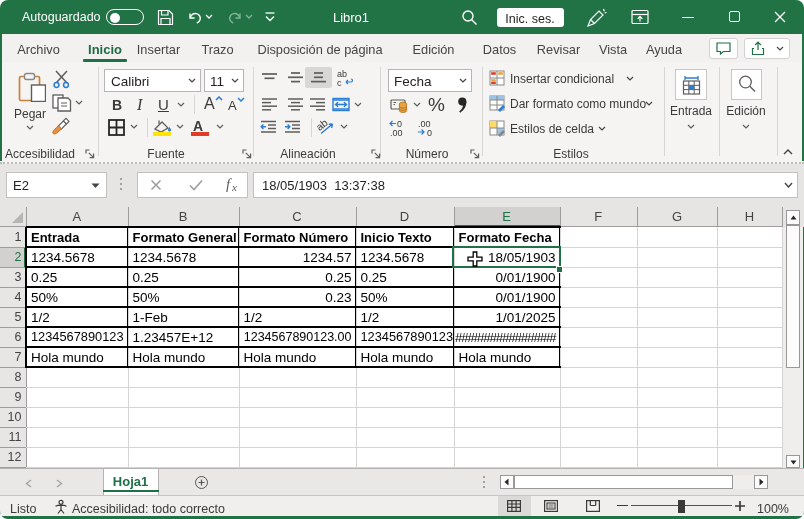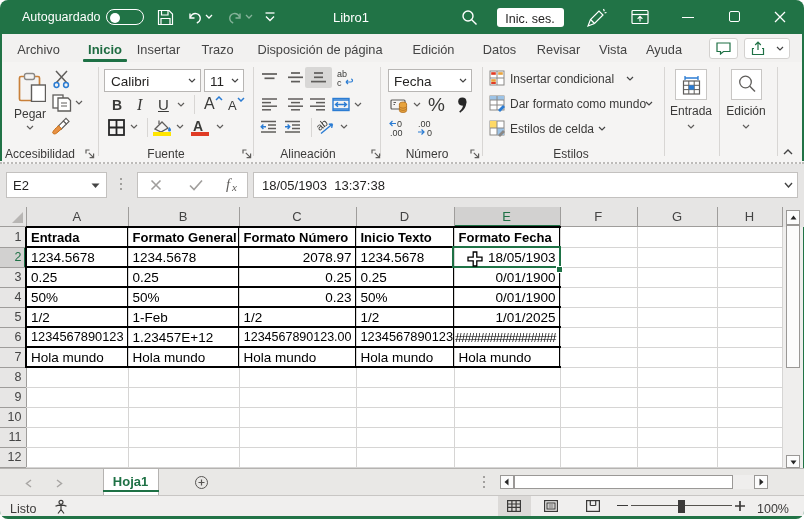--- a/index.html
+++ b/index.html
@@ -428,21 +428,21 @@
 <div style="position:absolute;left:637px;top:227.0px;width:1px;height:240.5px;background:#d6d5d4;"></div>
 <div style="position:absolute;left:717px;top:227.0px;width:1px;height:240.5px;background:#d6d5d4;"></div>
 <div style="position:absolute;left:782px;top:227.0px;width:1px;height:240.5px;background:#d6d5d4;"></div>
 <div style="position:absolute;left:31px;top:231.0px;font-family:&quot;Liberation Sans&quot;,sans-serif;font-size:13px;color:#000;font-weight:bold;white-space:pre;line-height:1;">Entrada</div>
 <div style="position:absolute;left:132.5px;top:231.0px;font-family:&quot;Liberation Sans&quot;,sans-serif;font-size:13px;color:#000;font-weight:bold;white-space:pre;line-height:1;">Formato General</div>
 <div style="position:absolute;left:243.5px;top:231.0px;font-family:&quot;Liberation Sans&quot;,sans-serif;font-size:13px;color:#000;font-weight:bold;white-space:pre;line-height:1;">Formato Número</div>
 <div style="position:absolute;left:360.5px;top:231.0px;font-family:&quot;Liberation Sans&quot;,sans-serif;font-size:13px;color:#000;font-weight:bold;white-space:pre;line-height:1;">Inicio Texto</div>
 <div style="position:absolute;left:458.5px;top:231.0px;font-family:&quot;Liberation Sans&quot;,sans-serif;font-size:13px;color:#000;font-weight:bold;white-space:pre;line-height:1;">Formato Fecha</div>
 <div style="position:absolute;left:31px;top:251.0px;font-family:&quot;Liberation Sans&quot;,sans-serif;font-size:13.5px;color:#000;font-weight:normal;white-space:pre;line-height:1;">1234.5678</div>
 <div style="position:absolute;left:132.5px;top:251.0px;font-family:&quot;Liberation Sans&quot;,sans-serif;font-size:13.5px;color:#000;font-weight:normal;white-space:pre;line-height:1;">1234.5678</div>
-<div style="position:absolute;left:238.5px;top:251.0px;font-family:&quot;Liberation Sans&quot;,sans-serif;font-size:13.5px;color:#000;font-weight:normal;white-space:pre;line-height:1;width:113.0px;text-align:right;">2078.97</div>
+<div style="position:absolute;left:238.5px;top:251.0px;font-family:&quot;Liberation Sans&quot;,sans-serif;font-size:13.5px;color:#000;font-weight:normal;white-space:pre;line-height:1;width:113.0px;text-align:right;">1234.57</div>
 <div style="position:absolute;left:360.5px;top:251.0px;font-family:&quot;Liberation Sans&quot;,sans-serif;font-size:13.5px;color:#000;font-weight:normal;white-space:pre;line-height:1;">1234.5678</div>
 <div style="position:absolute;left:453.5px;top:251.0px;font-family:&quot;Liberation Sans&quot;,sans-serif;font-size:13.5px;color:#000;font-weight:normal;white-space:pre;line-height:1;width:102.0px;text-align:right;">18/05/1903</div>
 <div style="position:absolute;left:31px;top:271.0px;font-family:&quot;Liberation Sans&quot;,sans-serif;font-size:13.5px;color:#000;font-weight:normal;white-space:pre;line-height:1;">0.25</div>
 <div style="position:absolute;left:132.5px;top:271.0px;font-family:&quot;Liberation Sans&quot;,sans-serif;font-size:13.5px;color:#000;font-weight:normal;white-space:pre;line-height:1;">0.25</div>
 <div style="position:absolute;left:238.5px;top:271.0px;font-family:&quot;Liberation Sans&quot;,sans-serif;font-size:13.5px;color:#000;font-weight:normal;white-space:pre;line-height:1;width:113.0px;text-align:right;">0.25</div>
 <div style="position:absolute;left:360.5px;top:271.0px;font-family:&quot;Liberation Sans&quot;,sans-serif;font-size:13.5px;color:#000;font-weight:normal;white-space:pre;line-height:1;">0.25</div>
 <div style="position:absolute;left:453.5px;top:271.0px;font-family:&quot;Liberation Sans&quot;,sans-serif;font-size:13.5px;color:#000;font-weight:normal;white-space:pre;line-height:1;width:102.0px;text-align:right;">0/01/1900</div>
 <div style="position:absolute;left:31px;top:291.0px;font-family:&quot;Liberation Sans&quot;,sans-serif;font-size:13.5px;color:#000;font-weight:normal;white-space:pre;line-height:1;">50%</div>
 <div style="position:absolute;left:132.5px;top:291.0px;font-family:&quot;Liberation Sans&quot;,sans-serif;font-size:13.5px;color:#000;font-weight:normal;white-space:pre;line-height:1;">50%</div>
 <div style="position:absolute;left:238.5px;top:291.0px;font-family:&quot;Liberation Sans&quot;,sans-serif;font-size:13.5px;color:#000;font-weight:normal;white-space:pre;line-height:1;width:113.0px;text-align:right;">0.23</div>
@@ -518,20 +518,21 @@
 <svg style="position:absolute;left:759px;top:478px;" width="5" height="8" viewBox="0 0 5 8" fill="none">
       <path d="M0.5 0.5 L4.5 4 L0.5 7.5 Z" fill="#262626"></path>
     </svg>
 <div style="position:absolute;left:0px;top:495.4px;width:804px;height:23.6px;background:#f0efee;border-top:1px solid #c8c6c4;"></div>
 <div style="position:absolute;left:0px;top:516px;width:804px;height:3px;background:#217346;"></div>
 <div style="position:absolute;left:10px;top:502.5px;font-family:&quot;Liberation Sans&quot;,sans-serif;font-size:12.5px;color:#3b3a39;font-weight:normal;white-space:pre;line-height:1;">Listo</div>
 <svg style="position:absolute;left:54px;top:498.5px;" width="15" height="16" viewBox="0 0 15 16" fill="none">
       <circle cx="7" cy="3.3" r="2" stroke="#3b3a39" stroke-width="1.2"></circle>
       <path d="M1.5 7.3 C4 5.8 10 5.8 12.5 7.3 M7 6.3 V10.5 M7 10.5 L4 14.5 M7 10.5 L10 14.5" stroke="#3b3a39" stroke-width="1.2"></path>
     </svg>
+<div style="position:absolute;left:72px;top:502.5px;font-family:&quot;Liberation Sans&quot;,sans-serif;font-size:12.5px;color:#3b3a39;font-weight:normal;white-space:pre;line-height:1;">Accesibilidad: todo correcto</div>
 <div style="position:absolute;left:498px;top:496.4px;width:33px;height:19.6px;background:#dcdad8;"></div>
 <svg style="position:absolute;left:507px;top:500px;" width="14" height="12" viewBox="0 0 14 12" fill="none">
       <rect x="0.6" y="0.6" width="12.8" height="10.8" stroke="#3b3a39" stroke-width="1.2"></rect>
       <path d="M4.9 0.6 V11.4 M9.1 0.6 V11.4 M0.6 4 H13.4 M0.6 7.4 H13.4" stroke="#3b3a39" stroke-width="1.2"></path>
     </svg>
 <svg style="position:absolute;left:544px;top:500px;" width="14" height="12" viewBox="0 0 14 12" fill="none">
       <rect x="0.6" y="0.6" width="12.8" height="10.8" stroke="#3b3a39" stroke-width="1.2"></rect>
       <rect x="3" y="3" width="8" height="6" stroke="#3b3a39" stroke-width="1.1"></rect>
       <path d="M4.5 5 H9.5 M4.5 7 H9.5" stroke="#3b3a39" stroke-width="0.8"></path>
     </svg>

